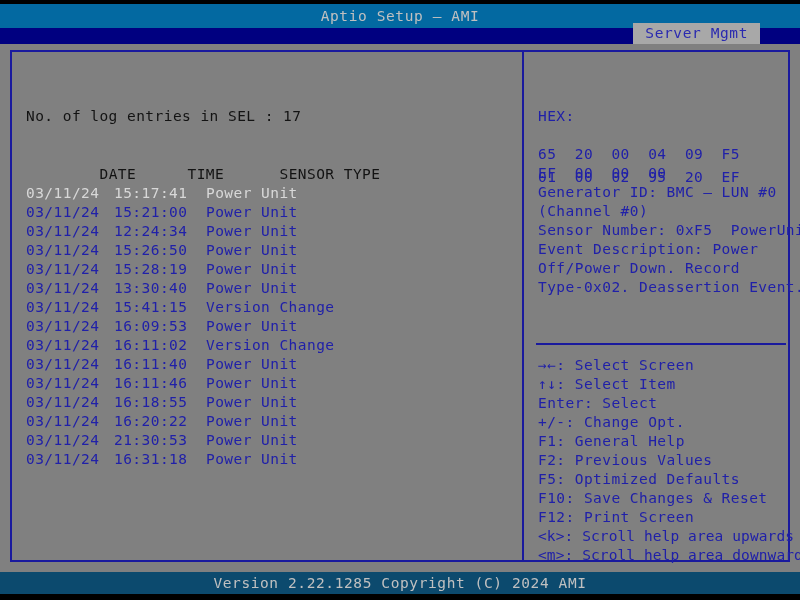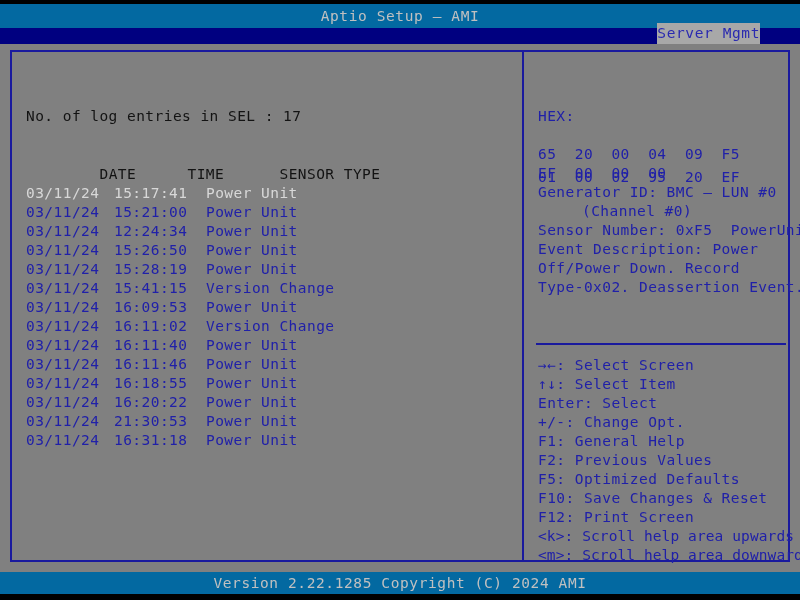--- a/index.html
+++ b/index.html
@@ -39,21 +39,21 @@
     position: absolute;
     left: 0; top: 28px;
     width: 800px; height: 16px;
     background: #000080;
   }
   #tab-server-mgmt {
     position: absolute;
     right: 40px; top: -5px;
     height: 21px;
     line-height: 21px;
-    padding: 0 0;
+    padding: 0 12px;
     background: #a8a8a8;
     color: #2a2ab0;
     font-size: 14.5px;
     letter-spacing: 0.6px;
     white-space: nowrap;
   }
 
   
   #body-frame {
     position: absolute;
@@ -161,21 +161,21 @@
   #footer-gap {
     position: absolute;
     left: 0; top: 566px;
     width: 800px; height: 6px;
     background: #808080;
   }
   #footer {
     position: absolute;
     left: 0; top: 572px;
     width: 800px; height: 22px;
-    background: #0369a1;
+    background: #0c4a6e;
     color: #c0c0c0;
     font-size: 14.5px;
     line-height: 22px;
     text-align: center;
     letter-spacing: 0.6px;
   }
 </style>
 </head>
 <body>
 
@@ -202,40 +202,41 @@
       <div id="table-header" class="lp-line">
         <span class="hdr-date">DATE</span><span class="hdr-time">TIME</span><span class="hdr-sensor">SENSOR TYPE</span>
       </div>
 
       <div id="log-rows">
           <div class="log-row selected"><span class="col-date">03/11/24</span><span class="col-time">15:17:41</span><span class="col-sensor">Power Unit</span></div>
           <div class="log-row"><span class="col-date">03/11/24</span><span class="col-time">15:21:00</span><span class="col-sensor">Power Unit</span></div>
           <div class="log-row"><span class="col-date">03/11/24</span><span class="col-time">12:24:34</span><span class="col-sensor">Power Unit</span></div>
           <div class="log-row"><span class="col-date">03/11/24</span><span class="col-time">15:26:50</span><span class="col-sensor">Power Unit</span></div>
           <div class="log-row"><span class="col-date">03/11/24</span><span class="col-time">15:28:19</span><span class="col-sensor">Power Unit</span></div>
+          <div class="log-row"><span class="col-date">03/11/24</span><span class="col-time">13:30:40</span><span class="col-sensor">Power Unit</span></div>
           <div class="log-row"><span class="col-date">03/11/24</span><span class="col-time">15:41:15</span><span class="col-sensor">Version Change</span></div>
           <div class="log-row"><span class="col-date">03/11/24</span><span class="col-time">16:09:53</span><span class="col-sensor">Power Unit</span></div>
           <div class="log-row"><span class="col-date">03/11/24</span><span class="col-time">16:11:02</span><span class="col-sensor">Version Change</span></div>
           <div class="log-row"><span class="col-date">03/11/24</span><span class="col-time">16:11:40</span><span class="col-sensor">Power Unit</span></div>
           <div class="log-row"><span class="col-date">03/11/24</span><span class="col-time">16:11:46</span><span class="col-sensor">Power Unit</span></div>
           <div class="log-row"><span class="col-date">03/11/24</span><span class="col-time">16:18:55</span><span class="col-sensor">Power Unit</span></div>
           <div class="log-row"><span class="col-date">03/11/24</span><span class="col-time">16:20:22</span><span class="col-sensor">Power Unit</span></div>
           <div class="log-row"><span class="col-date">03/11/24</span><span class="col-time">21:30:53</span><span class="col-sensor">Power Unit</span></div>
           <div class="log-row"><span class="col-date">03/11/24</span><span class="col-time">16:31:18</span><span class="col-sensor">Power Unit</span></div>
         </div>
     </div>
 
     <div id="right-panel">
       <div id="help-text-area">
           <div class="rp-line" style="top: 17px;">HEX:</div>
           <div class="rp-line" style="top: 36px; margin-top: 42px;">01  00  02  95  20  EF</div>
           <div class="rp-line" style="top: 55px;">65  20  00  04  09  F5</div>
           <div class="rp-line" style="top: 74px;">EF  00  00  00</div>
           <div class="rp-line" style="top: 93px;">Generator ID: BMC – LUN #0</div>
-          <div class="rp-line" style="top: 112px; margin-left: 44px;">(Channel #0)</div>
+          <div class="rp-line" style="top: 112px;">(Channel #0)</div>
           <div class="rp-line" style="top: 131px;">Sensor Number: 0xF5  PowerUni</div>
           <div class="rp-line" style="top: 150px;">Event Description: Power</div>
           <div class="rp-line" style="top: 169px;">Off/Power Down. Record</div>
           <div class="rp-line" style="top: 188px;">Type-0x02. Deassertion Event.</div>
         </div>
       <div id="help-separator"></div>
       <div id="legend-area">
           <div class="legend-line" style="top: 266px;">→←: Select Screen</div>
           <div class="legend-line" style="top: 285px;">↑↓: Select Item</div>
           <div class="legend-line" style="top: 304px;">Enter: Select</div>

